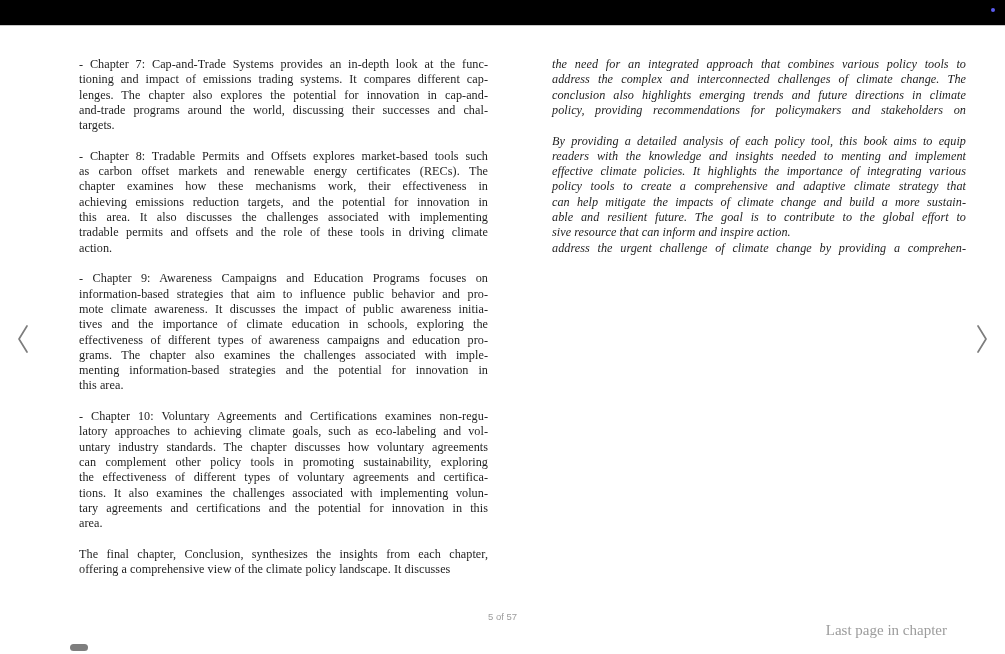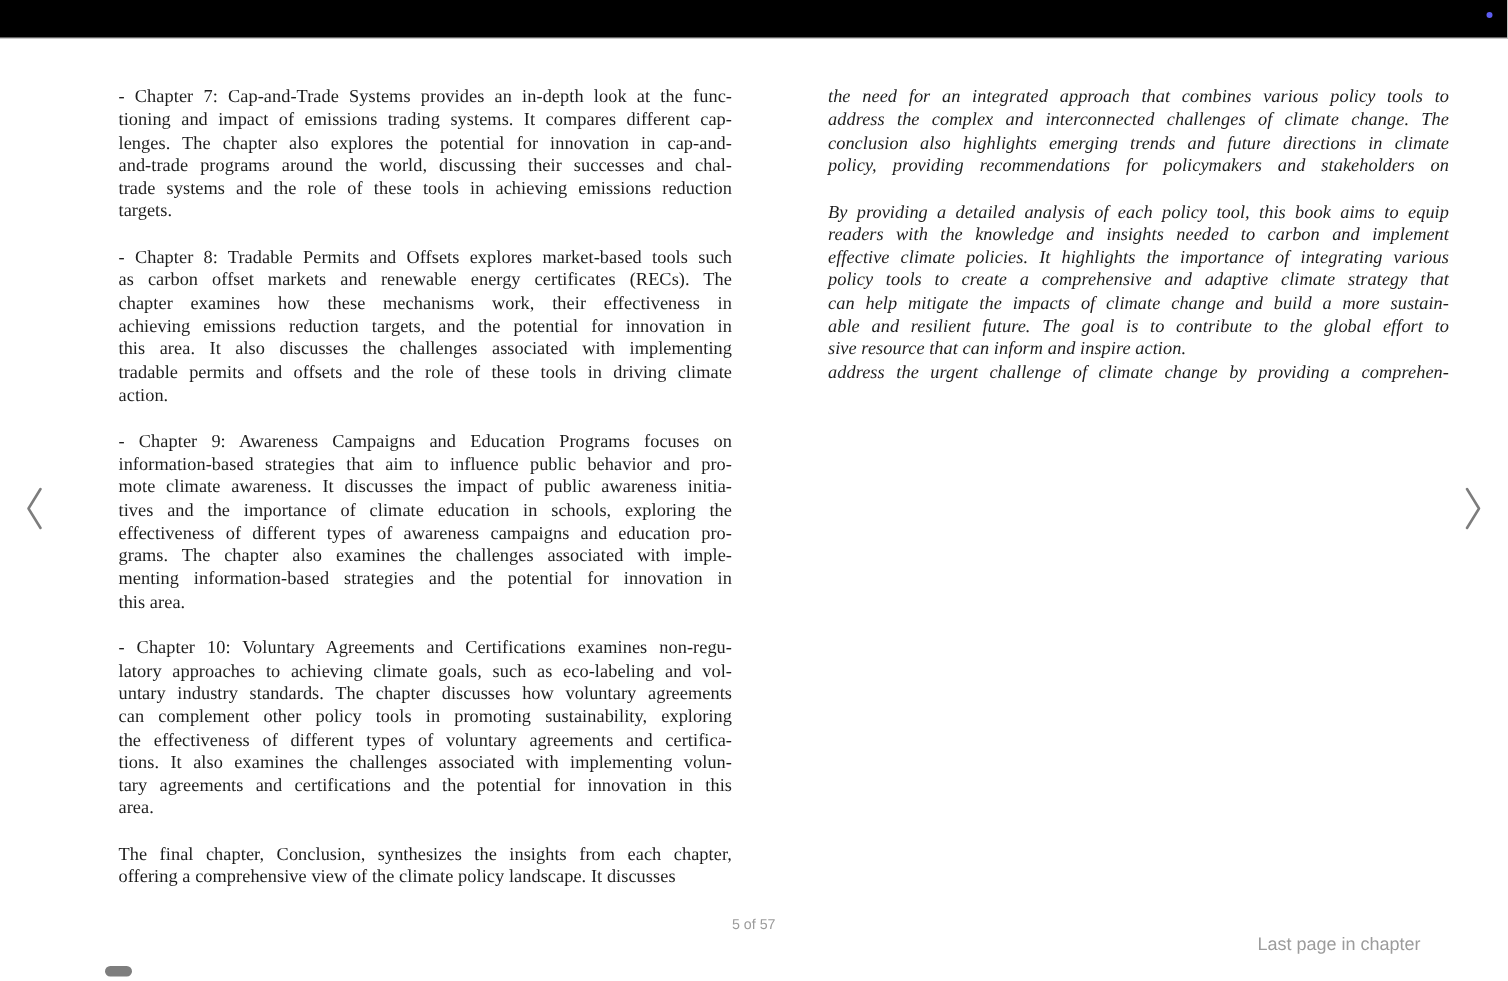--- a/index.html
+++ b/index.html
@@ -50,22 +50,22 @@
 
   
   .page-indicator {
     position: absolute; top: 611px; left: 0; right: 0;
     text-align: center;
     font-family: "Liberation Sans", sans-serif;
     font-size: 9.5px; color: #9c9c9c;
   }
   .chapter-status {
     position: absolute; top: 622px; right: 58px;
-    font-family: Liberation Sans, sans-serif;
-    font-size: 12px; color: #9c9c9c; margin-left: 42px;
+    font-family: Liberation Serif, serif;
+    font-size: 15px; color: #9c9c9c; margin-left: 42px;
   }
   .toolbar-pill {
     position: absolute; left: 70px; top: 644px;
     width: 18px; height: 7px;
     border-radius: 4px;
     background: #7e7e7e;
     border: none; padding: 0; cursor: pointer;
   }
 </style>
 </head>
@@ -74,21 +74,20 @@
 <div class="topbar">
   <span class="notif-dot" style="background: rgb(92, 92, 240);"></span>
 </div>
 
 <div class="column col-left" id="col-0">
     <div class="paragraph">
       <div class="line">- Chapter 7: Cap-and-Trade Systems provides an in-depth look at the func-</div>
       <div class="line">tioning and impact of emissions trading systems. It compares different cap-</div>
       <div class="line">lenges. The chapter also explores the potential for innovation in cap-and-</div>
       <div class="line">and-trade programs around the world, discussing their successes and chal-</div>
-      <div class="line">trade systems and the role of these tools in achieving emissions reduction</div>
       <div class="line last">targets.</div>
     </div>
     <div class="paragraph">
       <div class="line">- Chapter 8: Tradable Permits and Offsets explores market-based tools such</div>
       <div class="line">as carbon offset markets and renewable energy certificates (RECs). The</div>
       <div class="line">chapter examines how these mechanisms work, their effectiveness in</div>
       <div class="line">achieving emissions reduction targets, and the potential for innovation in</div>
       <div class="line">this area. It also discusses the challenges associated with implementing</div>
       <div class="line">tradable permits and offsets and the role of these tools in driving climate</div>
       <div class="line last">action.</div>
@@ -120,21 +119,21 @@
   </div>
 <div class="column col-right" id="col-1">
     <div class="paragraph">
       <div class="line">the need for an integrated approach that combines various policy tools to</div>
       <div class="line">address the complex and interconnected challenges of climate change. The</div>
       <div class="line">conclusion also highlights emerging trends and future directions in climate</div>
       <div class="line">policy, providing recommendations for policymakers and stakeholders on</div>
     </div>
     <div class="paragraph">
       <div class="line">By providing a detailed analysis of each policy tool, this book aims to equip</div>
-      <div class="line">readers with the knowledge and insights needed to carbon and implement</div>
+      <div class="line">readers with the knowledge and insights needed to menting and implement</div>
       <div class="line">effective climate policies. It highlights the importance of integrating various</div>
       <div class="line">policy tools to create a comprehensive and adaptive climate strategy that</div>
       <div class="line">can help mitigate the impacts of climate change and build a more sustain-</div>
       <div class="line">able and resilient future. The goal is to contribute to the global effort to</div>
       <div class="line last">sive resource that can inform and inspire action.</div>
       <div class="line">address the urgent challenge of climate change by providing a comprehen-</div>
     </div>
   </div>
 
 <button class="nav nav-left">

